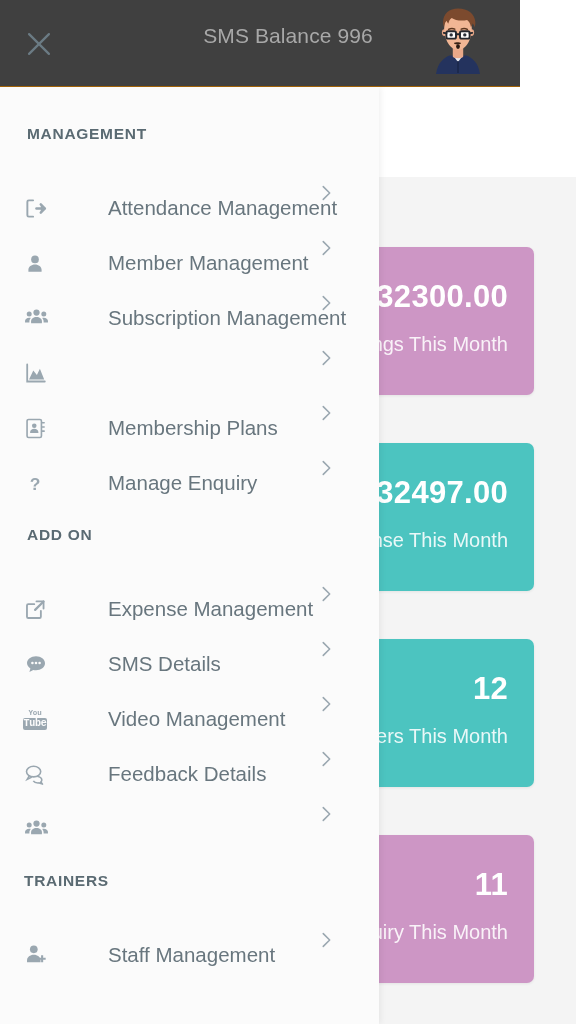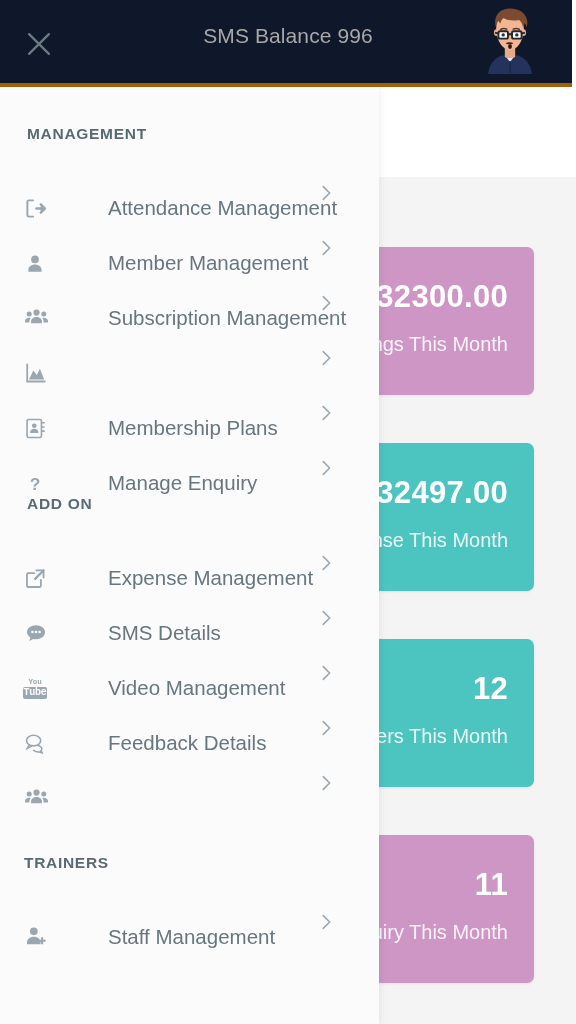--- a/index.html
+++ b/index.html
@@ -17,24 +17,24 @@
     width: 576px;
     height: 1024px;
     background: #ffffff;
     overflow: hidden;
   }
 
   
   .header {
     position: absolute;
     top: 0; left: 0;
-    width: 572px;
+    width: 520px;
     height: 87px;
-    background: #0f172a;
-    border-bottom: 4px solid #a16207;
+    background: #404040;
+    border-bottom: 1px solid #a16207;
     z-index: 40;
   }
 
   .close-btn {
     position: absolute;
     left: 14px;
     top: 19px;
     width: 50px;
     height: 50px;
     display: flex;
@@ -392,21 +392,21 @@
           </svg>
         </span>
         <span class="menu-label">Manage Enquiry</span>
         <span class="chev">
           <svg width="22" height="22" viewBox="0 0 24 24" fill="none" stroke="currentColor" stroke-width="1.7" stroke-linecap="round" stroke-linejoin="round">
               <path d="M9 5l7 7-7 7"></path>
             </svg>
         </span>
       </div>
 
-      <div class="section-title" style="">ADD ON</div>
+      <div class="section-title" style="margin-top:31px;">ADD ON</div>
 
       <div style="height:22px;"></div>
 
       <div class="menu-item">
         <span class="menu-icon">
           <svg width="23" height="23" viewBox="0 0 24 24" fill="none" stroke="currentColor" stroke-width="1.9" stroke-linecap="round" stroke-linejoin="round">
             <path d="M13 3.6h7.4V11"></path>
             <path d="M20.4 3.6 11.6 12.4" stroke-width="2.3"></path>
             <path d="M17.6 13.4v6.1a1.4 1.4 0 0 1-1.4 1.4H4.5a1.4 1.4 0 0 1-1.4-1.4V7.8a1.4 1.4 0 0 1 1.4-1.4h6.2"></path>
           </svg>
@@ -478,21 +478,21 @@
             <path d="M19 12.2c-.6 0-1.2.1-1.7.2.9.7 1.5 1.8 1.5 3.1v1.2H23v-1.5c0-1.7-1.8-3-4-3z"></path>
           </svg>
         </span>
         <span class="chev">
           <svg width="22" height="22" viewBox="0 0 24 24" fill="none" stroke="currentColor" stroke-width="1.7" stroke-linecap="round" stroke-linejoin="round">
               <path d="M9 5l7 7-7 7"></path>
             </svg>
         </span>
       </div>
 
-      <div class="section-title" style="margin-top:44px;padding-left:24px;">TRAINERS</div>
+      <div class="section-title" style="margin-top:31px;padding-left:24px;">TRAINERS</div>
 
       <div style="height:22px;"></div>
 
       <div class="menu-item">
         <span class="menu-icon">
           <svg width="25" height="25" viewBox="0 0 24 24" fill="currentColor">
             <circle cx="9.4" cy="7" r="3.7"></circle>
             <path d="M9.4 12.2c-3.6 0-6.5 2.3-6.5 5.2v2.1h13v-2.1c0-2.9-2.9-5.2-6.5-5.2z"></path>
             <path d="M18.4 12.6h-2v2.4h-2.4v2h2.4v2.4h2v-2.4h2.4v-2h-2.4z"></path>
           </svg>

